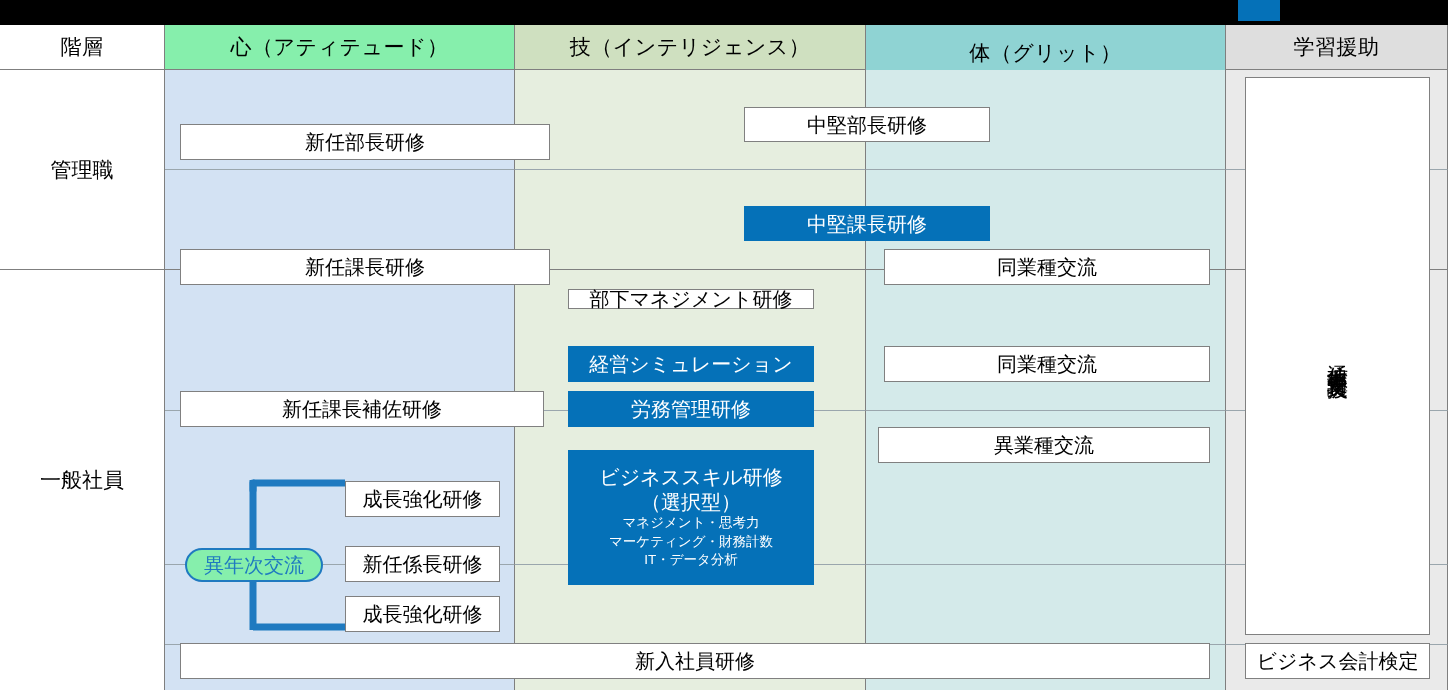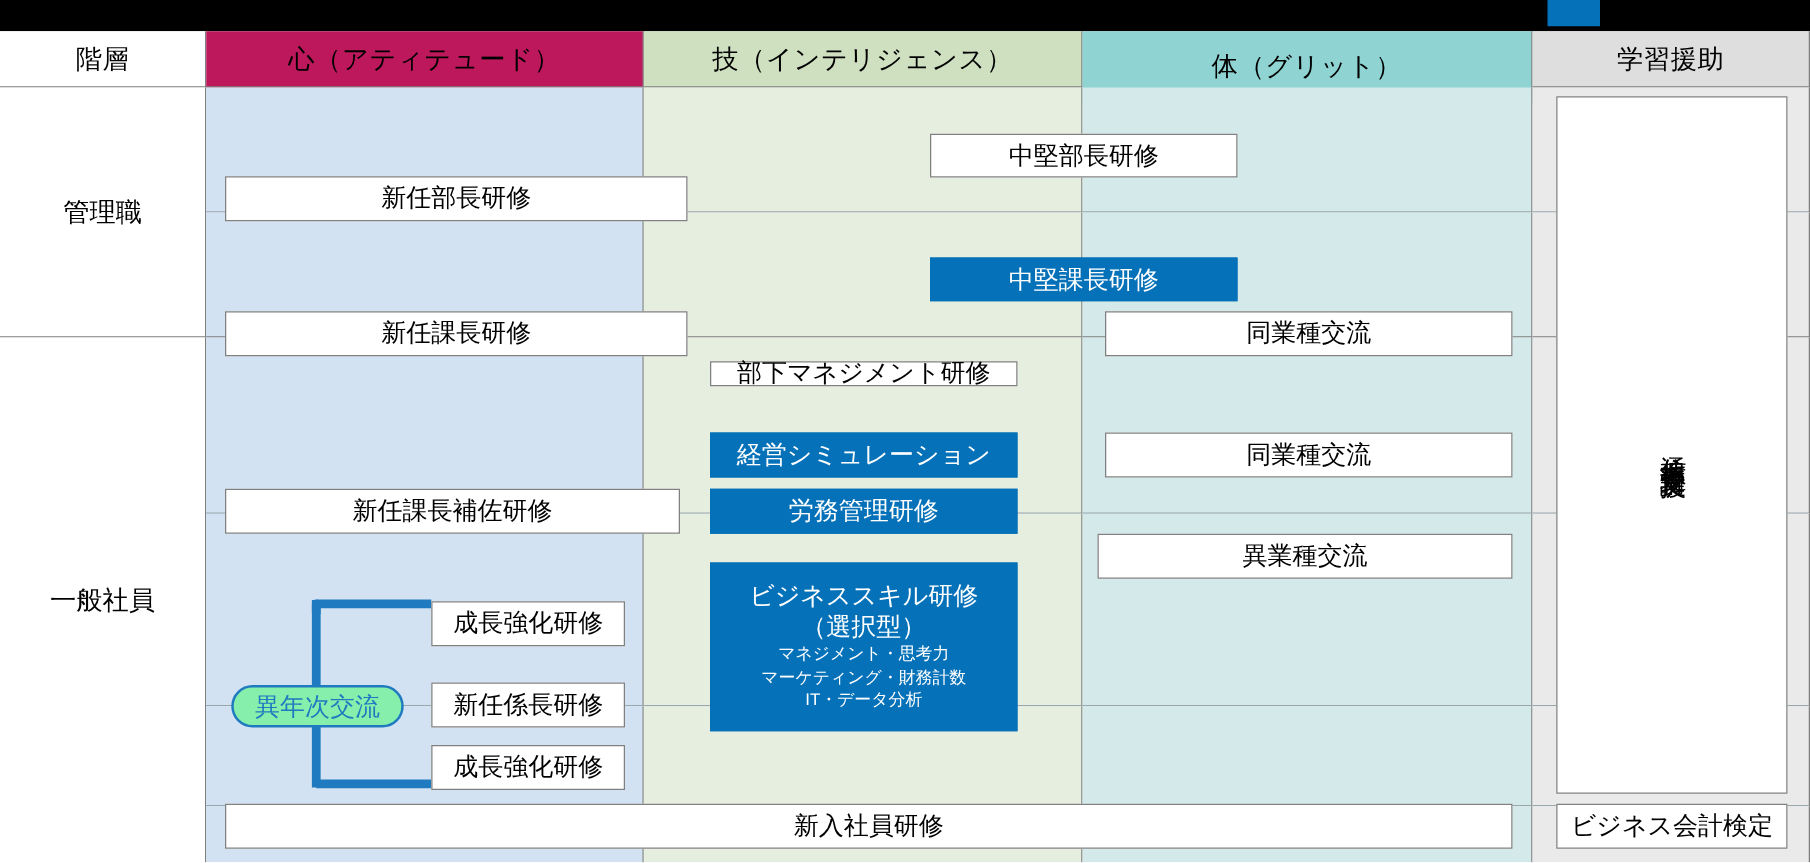--- a/index.html
+++ b/index.html
@@ -42,21 +42,21 @@
   .cell.thin { border-bottom: 1px solid #9aa6ad; }
 
   
   .hdr {
     display: flex; align-items: center; justify-content: center;
     font-size: 21px; color: #000;
     letter-spacing: 0.5px;
     border-top: none;
   }
   .hdr-kaisou { background: #ffffff; }
-  .hdr-kokoro { background: #be185d; }
+  .hdr-kokoro { background: #86efac; }
   .hdr-waza   { background: #cfe0c0; }
   .hdr-karada { background: #8fd3d3; }
   .hdr-gakushu{ background: #dedede; }
 
   
   .c-kaisou { background: #ffffff; }
   .c-kokoro { background: #d3e2f3; }
   .c-waza   { background: #e6eedf; }
   .c-karada { background: #d4eaea; }
   .c-gakushu{ background: #eaeaea; }
@@ -182,21 +182,21 @@
 
       <path d="M 253 430 L 253 580" stroke="#1f7ac0" stroke-width="7" fill="none"></path>
 
       <path d="M 253 433 L 345 433" stroke="#1f7ac0" stroke-width="7" fill="none"></path>
 
       <path d="M 253 577 L 345 577" stroke="#1f7ac0" stroke-width="7" fill="none"></path>
 
       <path d="M 253 440 L 253 433" stroke="#1f7ac0" stroke-width="7" fill="none" stroke-linecap="round"></path>
     </svg>
 
-    <div class="box" style="left:180px; top:116px; width:370px; height:36px;">新任部長研修</div>
+    <div class="box" style="left:180px; top:99px; width:370px; height:36px;">新任部長研修</div>
     <div class="box" style="left:744px; top:82px; width:246px; height:35px;">中堅部長研修</div>
 
     <div class="box" style="left:180px; top:224px; width:370px; height:36px;">新任課長研修</div>
     <div class="box" style="left:568px; top:224px; width:246px; height:20px;margin-top:40px;">部下マネジメント研修</div>
     <div class="box blue" style="left:744px; top:181px; width:246px; height:35px;">中堅課長研修</div>
     <div class="box" style="left:884px; top:224px; width:326px; height:36px;">同業種交流</div>
 
     <div class="box blue" style="left:568px; top:321px; width:246px; height:36px;">経営シミュレーション</div>
     <div class="box blue" style="left:568px; top:366px; width:246px; height:36px;">労務管理研修</div>
     <div class="box" style="left:884px; top:321px; width:326px; height:36px;">同業種交流</div>

